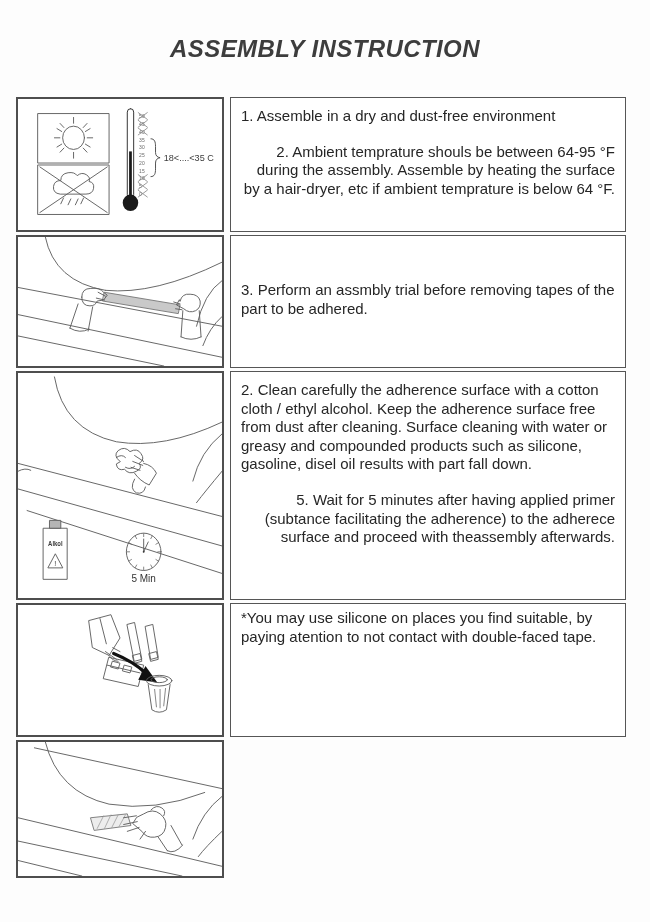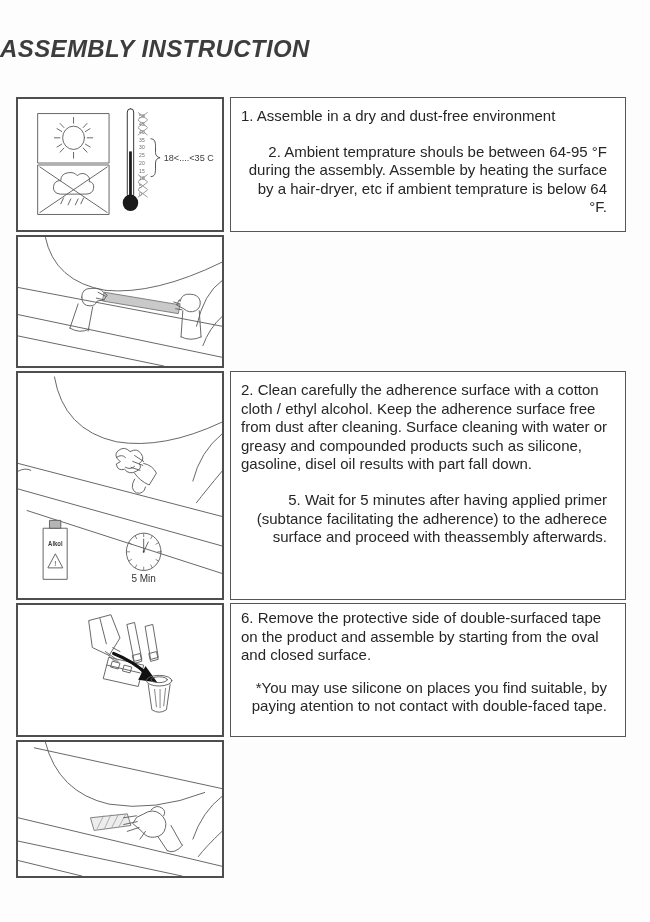--- a/index.html
+++ b/index.html
@@ -5,35 +5,36 @@
   html,body{margin:0;padding:0;}
   body{
     width:650px;height:922px;
     background:#fdfdfd;
     font-family:"Liberation Sans",sans-serif;
     color:#262626;
   }
   .sheet{position:relative;width:650px;height:922px;overflow:hidden;background:#fdfdfd;}
   .title{
     position:absolute;top:35px;left:0;width:650px;
+    text-align:center;
     font-size:24px;font-style:italic;font-weight:600;letter-spacing:.4px;
     color:#3d3d3d;
   }
   .rows{position:absolute;top:97px;left:16px;display:flex;flex-direction:column;gap:3px;}
   .row{display:flex;gap:6px;}
   .r1{height:135px}.r2{height:133px}.r3{height:229px}.r4{height:134px}.r5{height:138px}
   .illust{
     width:208px;box-sizing:border-box;
     border:2px solid #4e4e4e;background:#fff;overflow:hidden;
   }
   .illust svg{display:block;width:100%;height:100%;}
   .textbox{
     width:396px;box-sizing:border-box;
     border:1px solid #565656;background:#fff;
-    padding:9px 18px 6px 10px;
+    padding:9px 10px 6px 10px;
     font-size:15px;line-height:1.24;color:#262626;
     overflow:hidden;
   }
   .textbox p{margin:0;}
   .textbox p + p{margin-top:17px;text-align:right;}
   .textbox.vcenter{display:flex;flex-direction:column;justify-content:center;padding-top:0;padding-bottom:4px;}
   .textbox.tight{padding-top:5px;}
   .textbox.tight p + p{margin-top:14px;}
   .sketch{stroke:#5f5f5f;stroke-width:1;fill:none;stroke-linecap:round;stroke-linejoin:round;}
   .sketch text{stroke:none;}
@@ -136,20 +137,23 @@
             </g>
             <g>
               <path d="M178,66 q2,-8 11,-7 q9,0 11,7 q1,7 -5,10 q-7,3 -13,-2 l-8,-4 3,-5 z"></path>
               <path d="M178,69 l-7,-2 M180,75 l-7,-1"></path>
               <path d="M181,76 l-2,27 M199,76 l2,27"></path>
               <path d="M179,103 q11,5 22,0"></path>
             </g>
           </g>
         </svg>
       </div>
+      <div class="textbox vcenter">
+        <p>3. Perform an assmbly trial before removing tapes of the part to be adhered.</p>
+      </div>
     </div>
 
     <div class="row r3">
       <div class="illust">
         <svg viewBox="0 0 224 229" preserveAspectRatio="none">
           <g class="sketch">
             <g>
               <path d="M40,4 Q50,58 108,70 Q160,78 224,50"></path>
               <path d="M224,62 Q200,80 192,110"></path>
               <path d="M224,100 Q206,120 196,132"></path>
@@ -216,21 +220,20 @@
             <g>
               <ellipse cx="155" cy="78" rx="14" ry="5.5"></ellipse>
               <ellipse cx="155" cy="77" rx="9" ry="3"></ellipse>
               <path d="M143,82 L147,108 Q155,113 163,108 L167,82"></path>
               <path d="M150,87 L152,105 M156,87 L156,106 M162,86 L160,104" stroke-width=".8"></path>
             </g>
           </g>
         </svg>
       </div>
       <div class="textbox tight">
-        <p>6. Remove the protective side of double-surfaced tape on the product and assemble by starting from the oval and closed surface.</p>
         <p>*You may use silicone on places you find suitable, by paying atention to not contact with double-faced tape.</p>
       </div>
     </div>
 
     <div class="row r5">
       <div class="illust">
         <svg viewBox="0 0 224 138" preserveAspectRatio="none">
           <g class="sketch">
             <g>
               <path d="M18,6 L224,48"></path>

